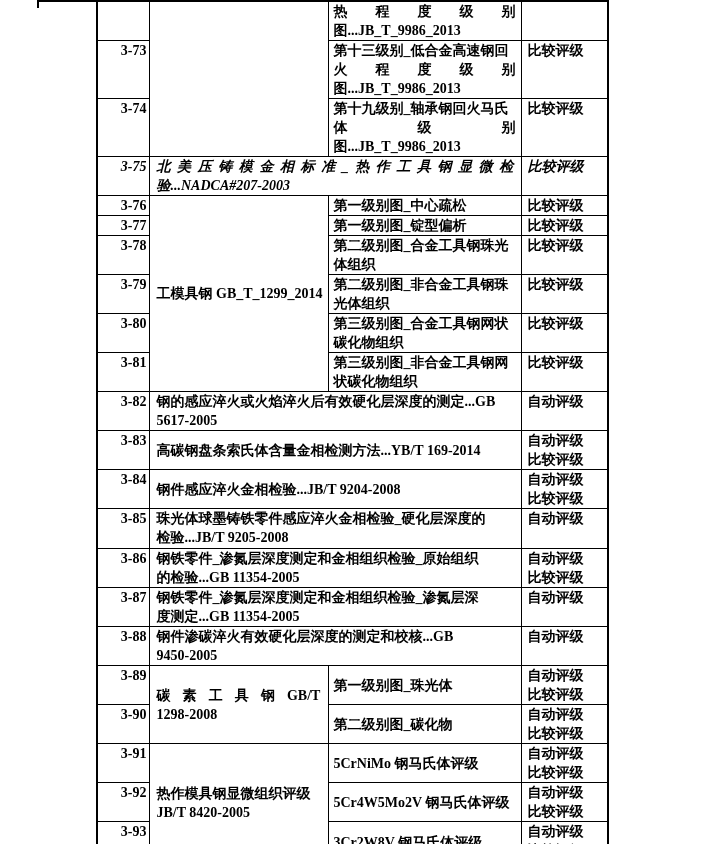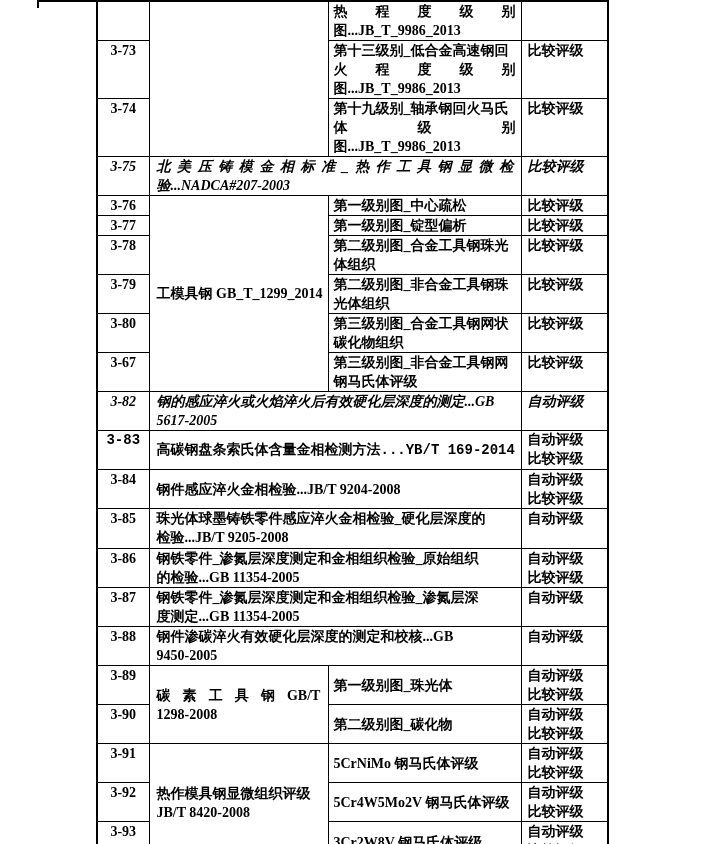--- a/index.html
+++ b/index.html
@@ -45,21 +45,21 @@
     line-height: 19px;
     padding: 0 5px;
     white-space: nowrap;
   }
   .line.spread {
     display: flex;
     justify-content: space-between;
     white-space: normal;
   }
   td.c-id { text-align: center; }
-  td.c-id .line { padding: 0 2px; }
+  td.c-id .line { padding: 0 2px; text-align: right; }
   td.c-main .line, td.c-wide .line { padding: 0 7px; }
   td.c-rating .line { padding: 0 6px; }
 </style>
 </head>
 <body>
 
 <div class="page">
   <div class="gutter-top-line"></div>
   <div class="gutter-top-tick"></div>
 
@@ -209,43 +209,43 @@
           <td class="c-sub v-top">
             <div class="line">第三级别图_合金工具钢网状</div>
             <div class="line">碳化物组织</div>
           </td>
           <td class="c-rating v-top">
             <div class="line">比较评级</div>
           </td>
         </tr>
         <tr style="height: 38px;">
           <td class="c-id v-top">
-            <div class="line">3-67</div>
+            <div class="line">3-81</div>
           </td>
           <td class="c-sub v-top">
             <div class="line">第三级别图_非合金工具钢网</div>
-            <div class="line">钢马氏体评级</div>
-          </td>
-          <td class="c-rating v-top">
-            <div class="line">比较评级</div>
-          </td>
-        </tr>
-        <tr style="height: 36px; font-style: italic;">
+            <div class="line">状碳化物组织</div>
+          </td>
+          <td class="c-rating v-top">
+            <div class="line">比较评级</div>
+          </td>
+        </tr>
+        <tr style="height: 36px;">
           <td class="c-id v-top">
             <div class="line">3-82</div>
           </td>
           <td class="c-wide v-top" colspan="2">
             <div class="line">钢的感应淬火或火焰淬火后有效硬化层深度的测定...GB</div>
             <div class="line">5617-2005</div>
           </td>
           <td class="c-rating v-top">
             <div class="line">自动评级</div>
           </td>
         </tr>
-        <tr style="height: 38px; font-family: Liberation Mono, monospace;">
+        <tr style="height: 38px;">
           <td class="c-id v-top">
             <div class="line">3-83</div>
           </td>
           <td class="c-wide v-mid" colspan="2">
             <div class="line">高碳钢盘条索氏体含量金相检测方法...YB/T 169-2014</div>
           </td>
           <td class="c-rating v-top">
             <div class="line">自动评级</div>
             <div class="line">比较评级</div>
           </td>
@@ -345,21 +345,21 @@
             <div class="line">自动评级</div>
             <div class="line">比较评级</div>
           </td>
         </tr>
         <tr style="height: 35px;">
           <td class="c-id v-top">
             <div class="line">3-91</div>
           </td>
           <td class="c-main v-mid" rowspan="3">
             <div class="line">热作模具钢显微组织评级</div>
-            <div class="line">JB/T 8420-2008</div>
+            <div class="line">JB/T 8420-2005</div>
           </td>
           <td class="c-sub v-mid">
             <div class="line">5CrNiMo 钢马氏体评级</div>
           </td>
           <td class="c-rating v-top">
             <div class="line">自动评级</div>
             <div class="line">比较评级</div>
           </td>
         </tr>
         <tr style="height: 36px;">

